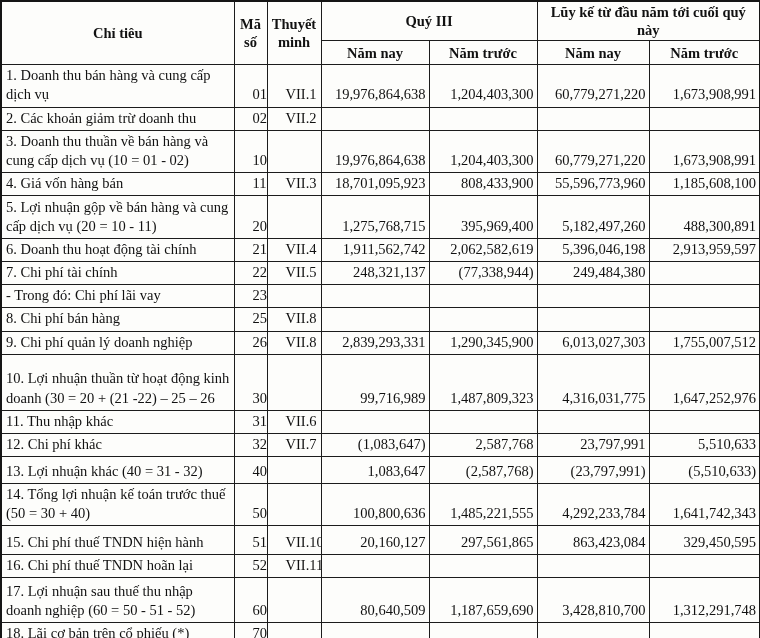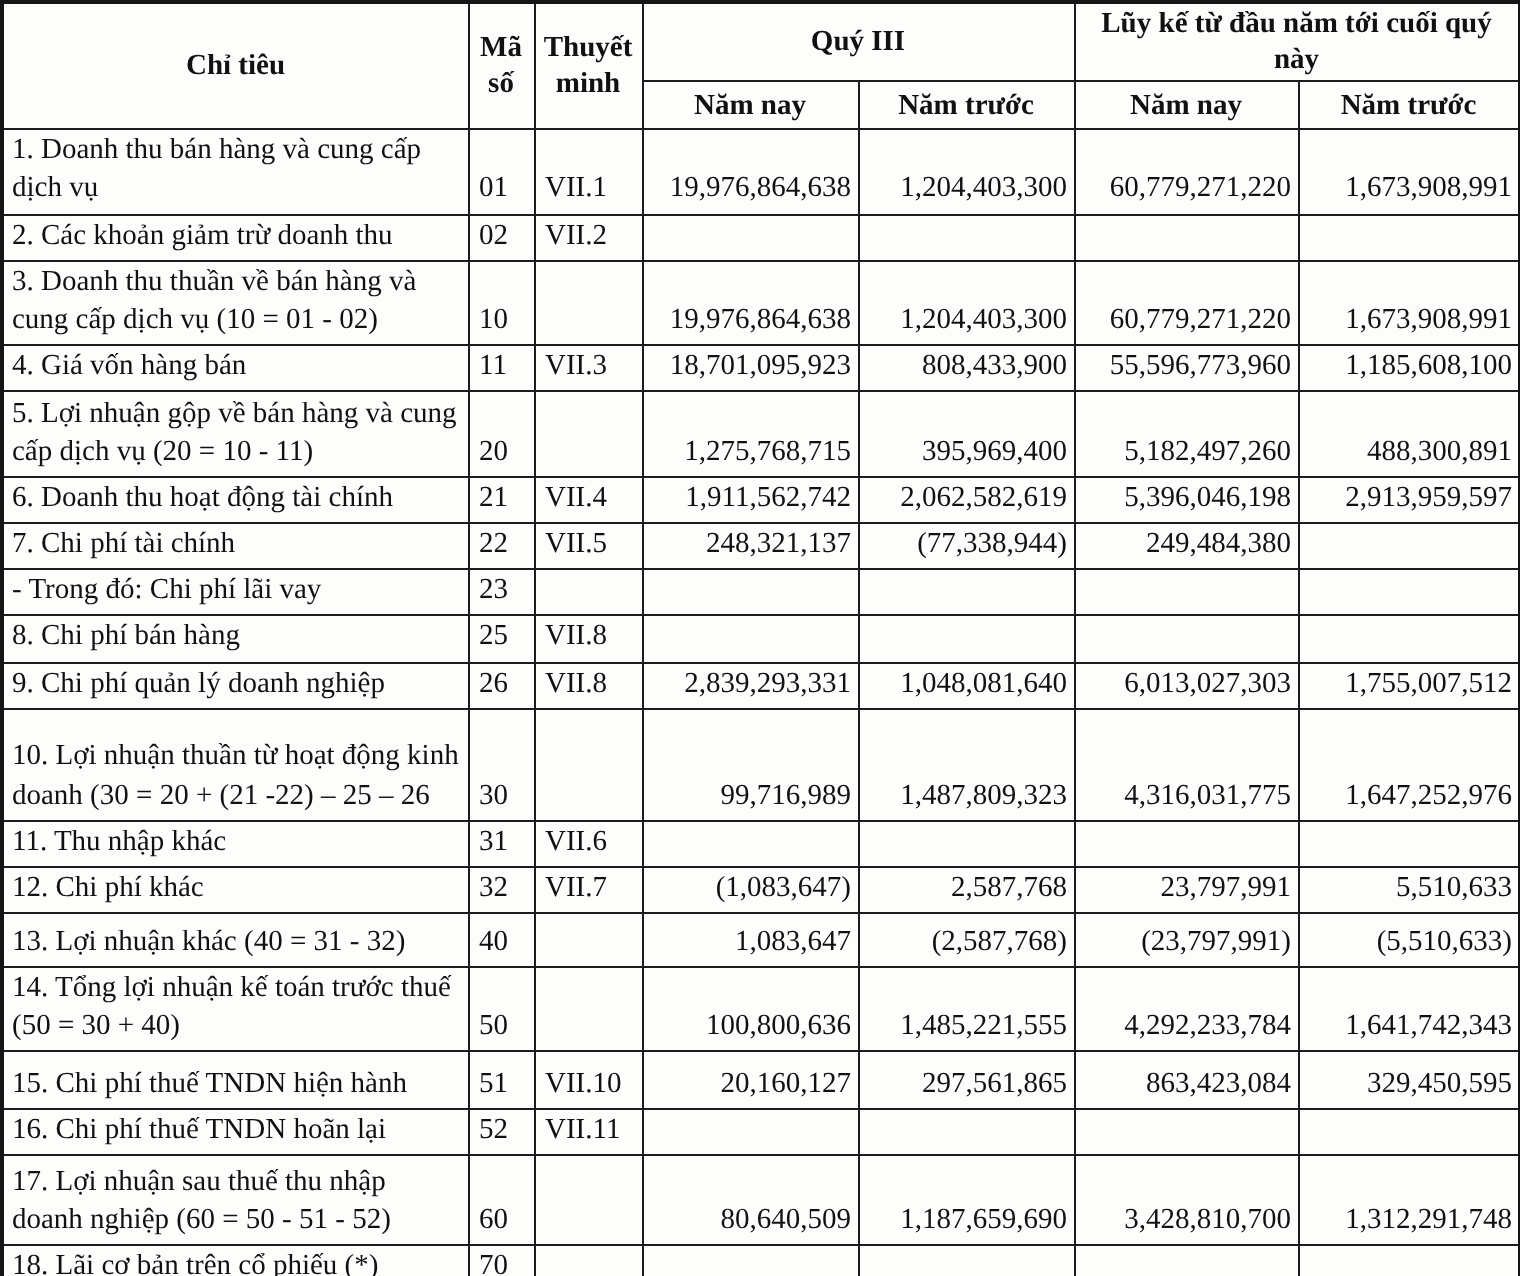--- a/index.html
+++ b/index.html
@@ -29,21 +29,21 @@
     vertical-align: middle;
     padding: 1px 2px;
     line-height: 1.25;
   }
   .fin td {
     vertical-align: bottom;
     padding: 1px 3px 2px 3px;
     line-height: 1.32;
   }
   .fin td.label { text-align: left; padding-left: 4px; }
-  .fin td.code  { text-align: left; padding-left: 5px; }
+  .fin td.code  { text-align: left; padding-left: 18px; }
   .fin td.num   { text-align: right; padding-right: 3px; white-space: nowrap; }
 
   
   col.c-label { width: 233px; }
   col.c-code  { width: 33px; }
   col.c-note  { width: 54px; }
   col.c-q3n   { width: 108px; }
   col.c-q3p   { width: 108px; }
   col.c-ykn   { width: 112px; }
   col.c-ykp   { width: 111px; }
@@ -183,21 +183,21 @@
           <td class="num"></td>
           <td class="num"></td>
           <td class="num"></td>
           <td class="num"></td>
         </tr>
         <tr>
           <td class="label">9. Chi phí quản lý doanh nghiệp</td>
           <td class="code">26</td>
           <td class="code">VII.8</td>
           <td class="num">2,839,293,331</td>
-          <td class="num">1,048,081,640</td>
+          <td class="num">1,290,345,900</td>
           <td class="num">6,013,027,303</td>
           <td class="num">1,755,007,512</td>
         </tr>
         <tr>
           <td class="label">10. Lợi nhuận thuần từ hoạt động kinh doanh (30 = 20 + (21 -22) – 25 – 26</td>
           <td class="code">30</td>
           <td class="code"></td>
           <td class="num">99,716,989</td>
           <td class="num">1,487,809,323</td>
           <td class="num">4,316,031,775</td>

